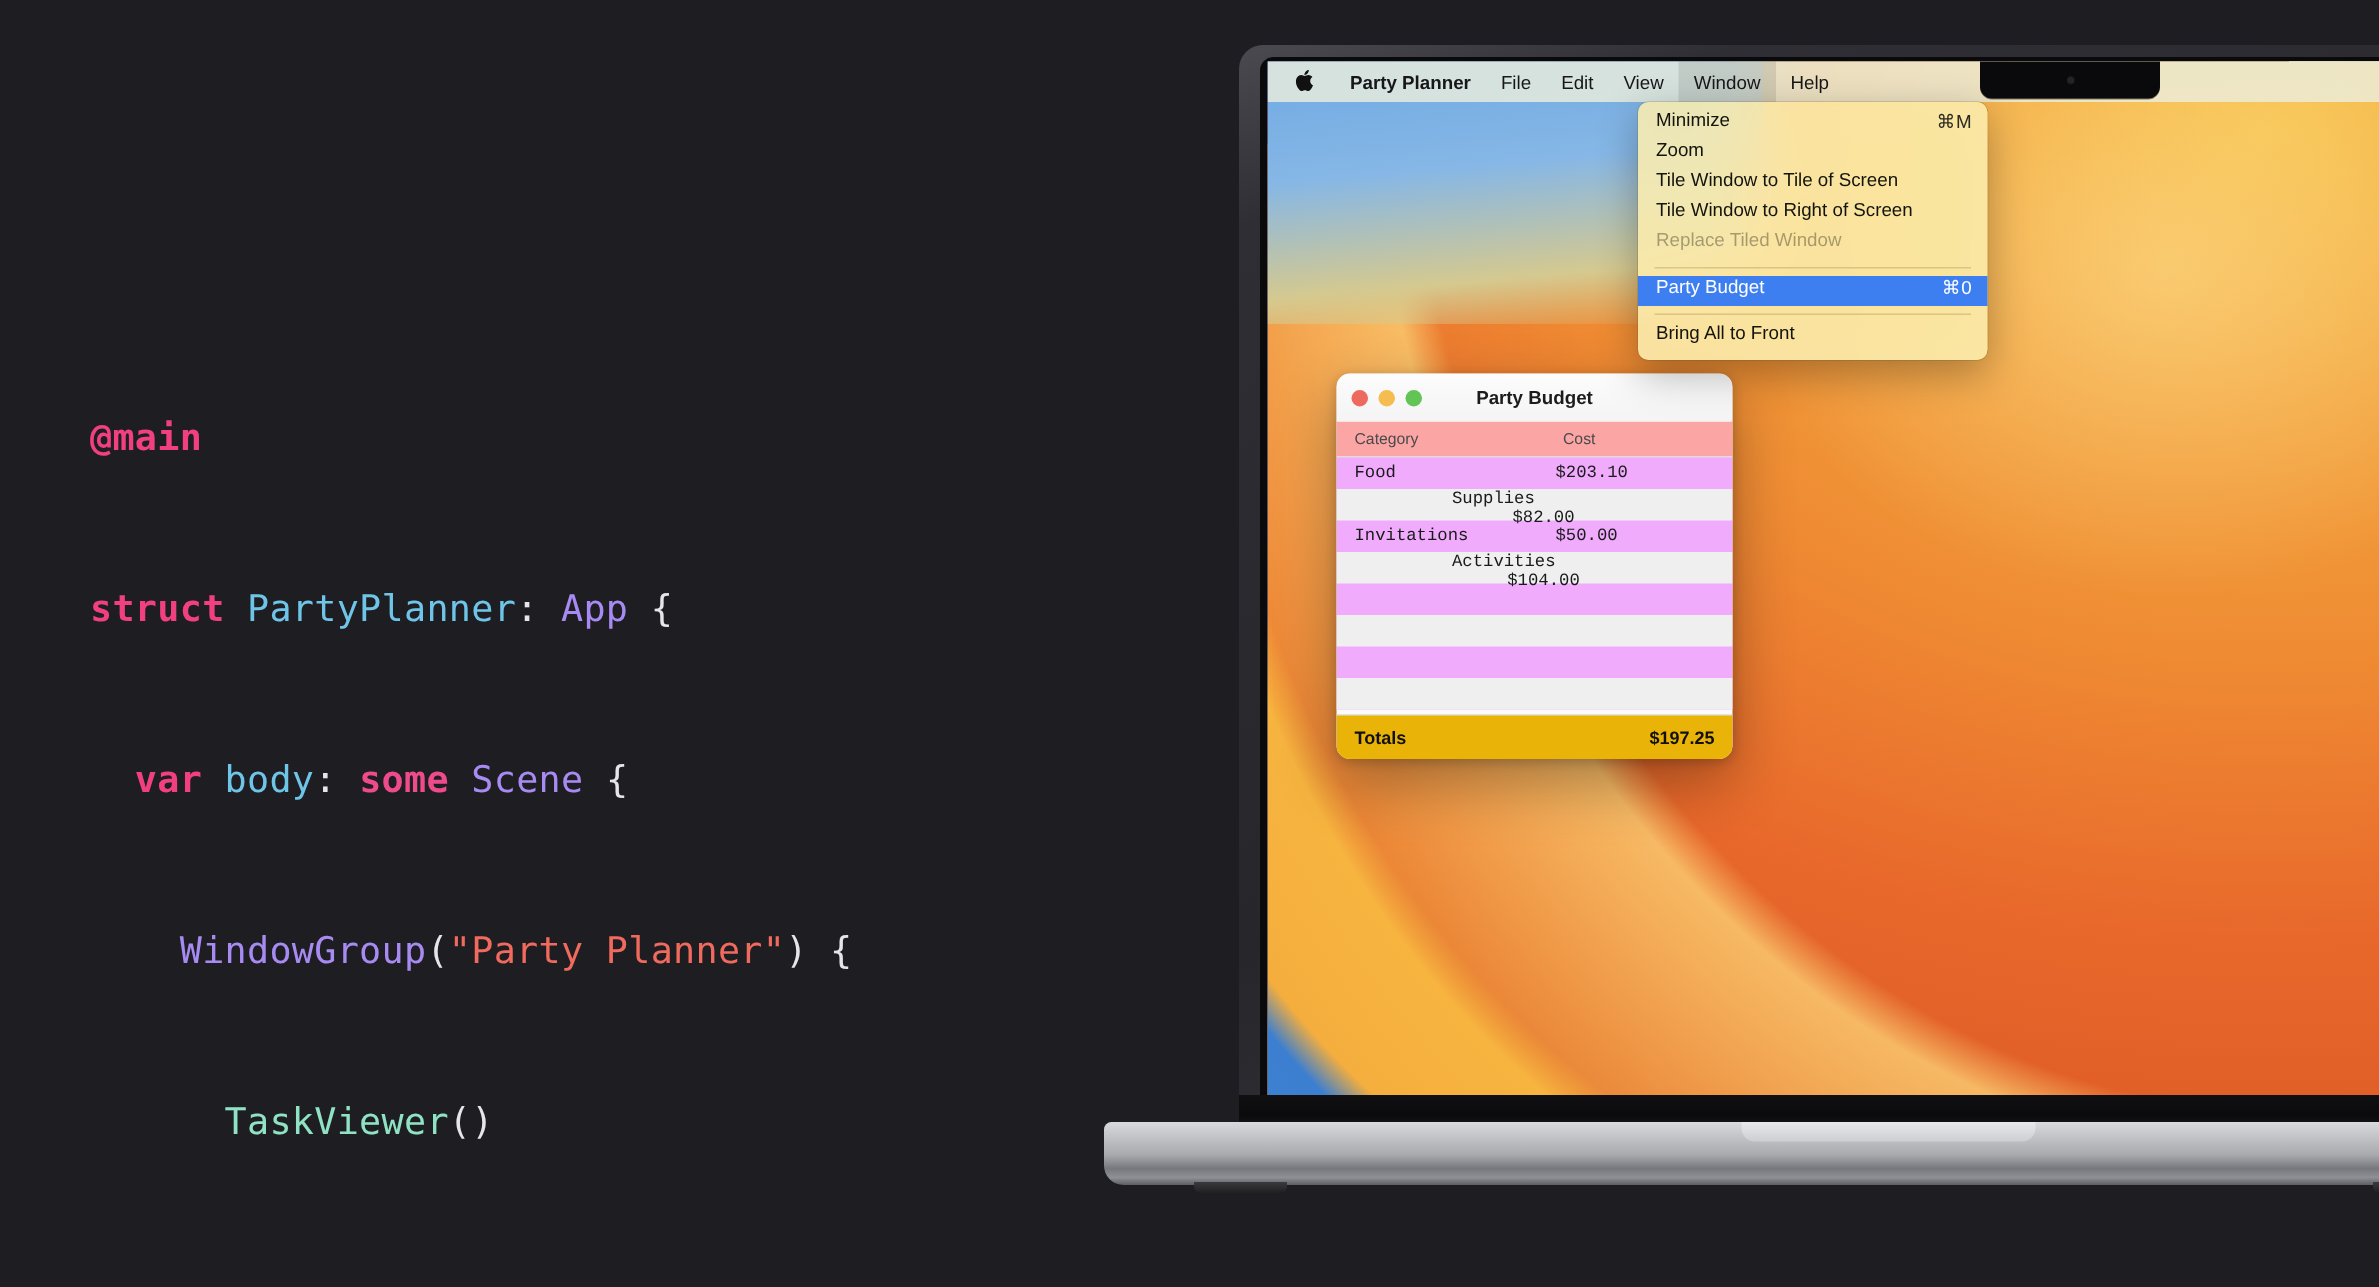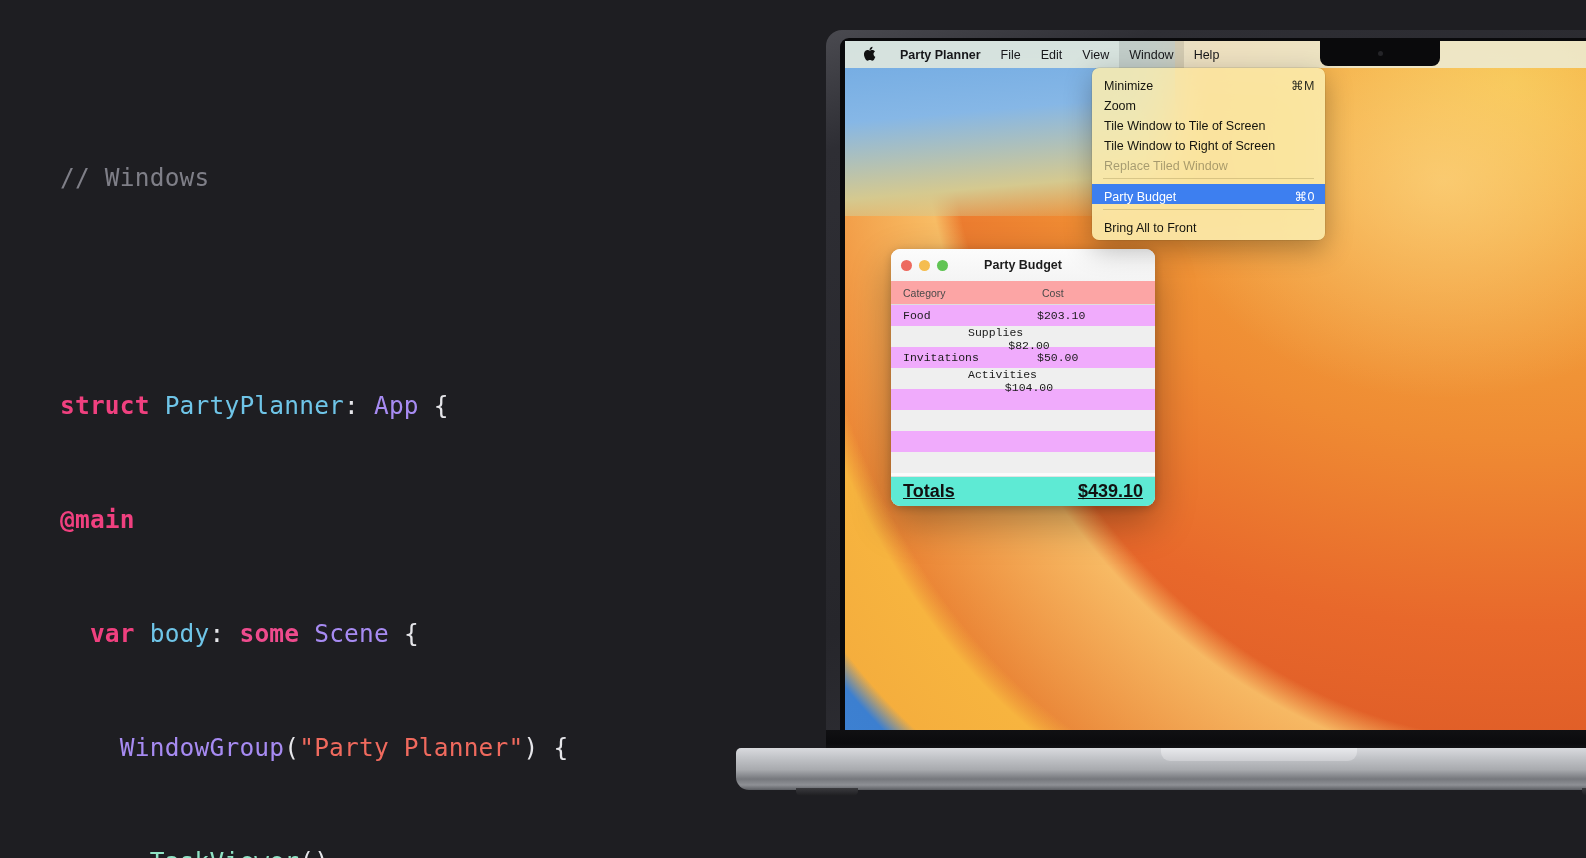--- a/index.html
+++ b/index.html
@@ -106,21 +106,21 @@
   .dropdown {
     position: absolute; left: 247px; top: 27px; width: 233px;
     background: rgba(250,235,175,0.90);
     backdrop-filter: blur(26px) saturate(180%);
     border-radius: 7px;
     box-shadow: 0 9px 28px rgba(0,0,0,0.30), 0 0 0 0.5px rgba(120,100,40,0.28);
     padding: 5px 0 5px 0; z-index: 35;
     font-size: 12.5px;
   }
   .dd-item {
-    display: flex; align-items: flex-end; justify-content: space-between;
+    display: flex; align-items: flex-start; justify-content: space-between;
     height: 20px; padding: 0 10px 0 12px; color: #14140e; white-space: nowrap;
   }
   .dd-item.disabled { color: rgba(20,20,12,0.36); }
   .dd-item.selected { background: #3d7ff0; color: #fff; }
   .dd-item.selected .dd-key { color: #fff; }
   .dd-key { font-size: 12.5px; color: #2a2a20; letter-spacing: 0.5px; }
   .dd-sep { height: 1px; background: rgba(100,85,30,0.22); margin: 5px 11px; }
 
   
   .pbwin {
@@ -150,22 +150,22 @@
   .pb-rows { background: #f0abfc; font-family: Liberation Mono, monospace; }
   .pb-row { display: flex; height: 21px; align-items: center; font-size: 11.5px; color: #1a1a1a; }
   .pb-row.alt { background: #efefef; flex-direction: column; }
   .pb-row .c1 { width: 134px; padding-left: 12px; }
   .pb-row .c2 { flex: 1; padding-left: 12px; }
   .pb-filler { display:flex; height: 21px; }
   .pb-filler.alt { background: #efefef; }
   .pb-foot {
     position: absolute; bottom: 0; left: 0; right: 0; height: 30px;
     display: flex; align-items: center; justify-content: space-between;
-    padding: 0 12px; font-size: 18px; font-weight: bold; color: #111;
-    background: #5eead4; border-top: 1px solid #e2e2e2; text-decoration: underline;
+    padding: 0 12px; font-size: 12px; font-weight: bold; color: #111;
+    background: #eab308; border-top: 1px solid #e2e2e2;
   }
 
   
   .base {
     position: absolute; left: -90px; top: 718px; width: 970px; height: 42px;
     background: linear-gradient(180deg,#d9dade 0%, #c3c5c9 22%, #a8aaae 52%, #76787d 74%, #8e9095 88%, #5c5e63 100%);
     border-radius: 5px 5px 13px 13px;
   }
   .base-notch {
     position: absolute; left: 425px; top: 0px; width: 196px; height: 13px;
@@ -185,24 +185,23 @@
   }
 </style>
 </head>
 <body>
 
 <div id="root">
 
   <div class="code-pane">
     <div class="code-block">
 
-      <span class="cl"><span class="t-comment">// Windows</span></span>
       <span class="cl blank"></span>
+      <span class="cl"><span class="t-attr">@main</span></span>
       <span class="cl"><span class="t-kw">struct</span><span class="t-plain"> </span><span class="t-type">PartyPlanner</span><span class="t-punct">: </span><span class="t-type2">App</span><span class="t-punct"> {</span></span>
-      <span class="cl"><span class="t-attr">@main</span></span>
       <span class="cl"><span class="t-punct">  </span><span class="t-kw">var</span><span class="t-punct"> </span><span class="t-type">body</span><span class="t-punct">: </span><span class="t-kw2">some</span><span class="t-punct"> </span><span class="t-type2">Scene</span><span class="t-punct"> {</span></span>
       <span class="cl"><span class="t-punct">    </span><span class="t-func">WindowGroup</span><span class="t-punct">(</span><span class="t-str">"Party Planner"</span><span class="t-punct">) {</span></span>
       <span class="cl"><span class="t-punct">      </span><span class="t-mint">TaskViewer</span><span class="t-punct">()</span></span>
       
       
       
       
       
       
       
@@ -309,21 +308,21 @@
                 <span class="c2">$104.00</span>
               </div>
               <div class="pb-filler"></div>
               <div class="pb-filler alt"></div>
               <div class="pb-filler"></div>
               <div class="pb-filler alt"></div>
             </div>
 
             <div class="pb-foot">
               <span>Totals</span>
-              <span>$439.10</span>
+              <span>$197.25</span>
             </div>
           </div>
 
         </div>
       </div>
       <div class="hinge"></div>
     </div>
 
     <div class="base">
       <div class="base-notch"></div>

